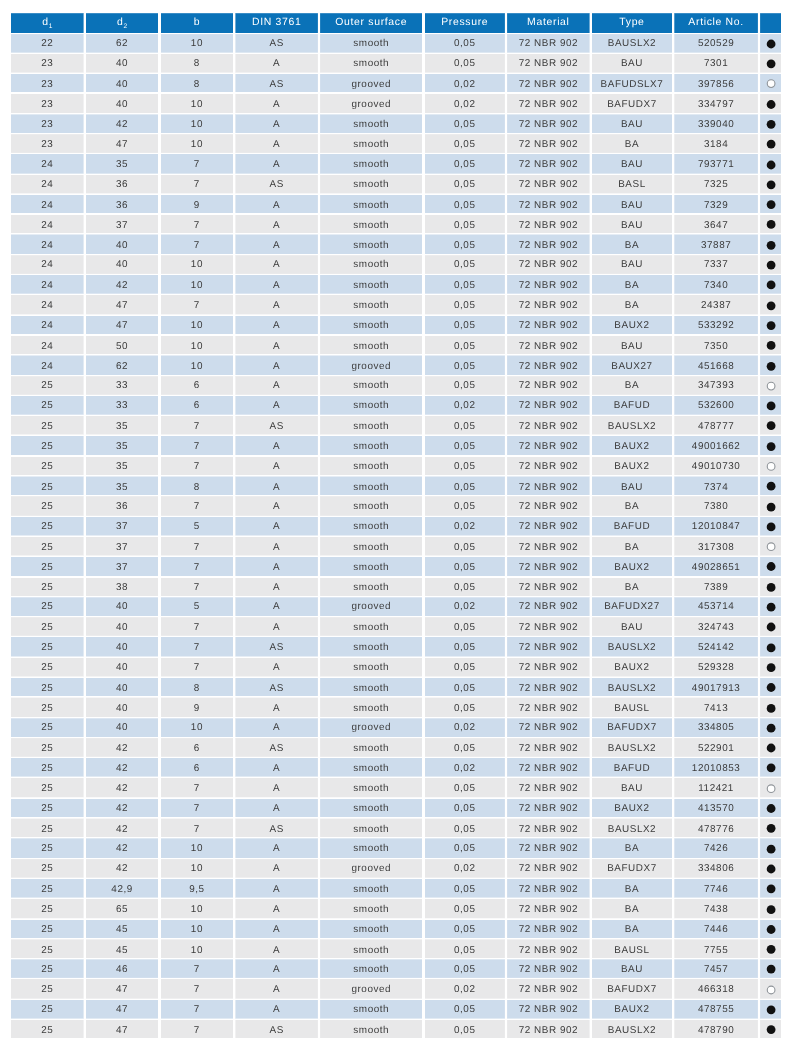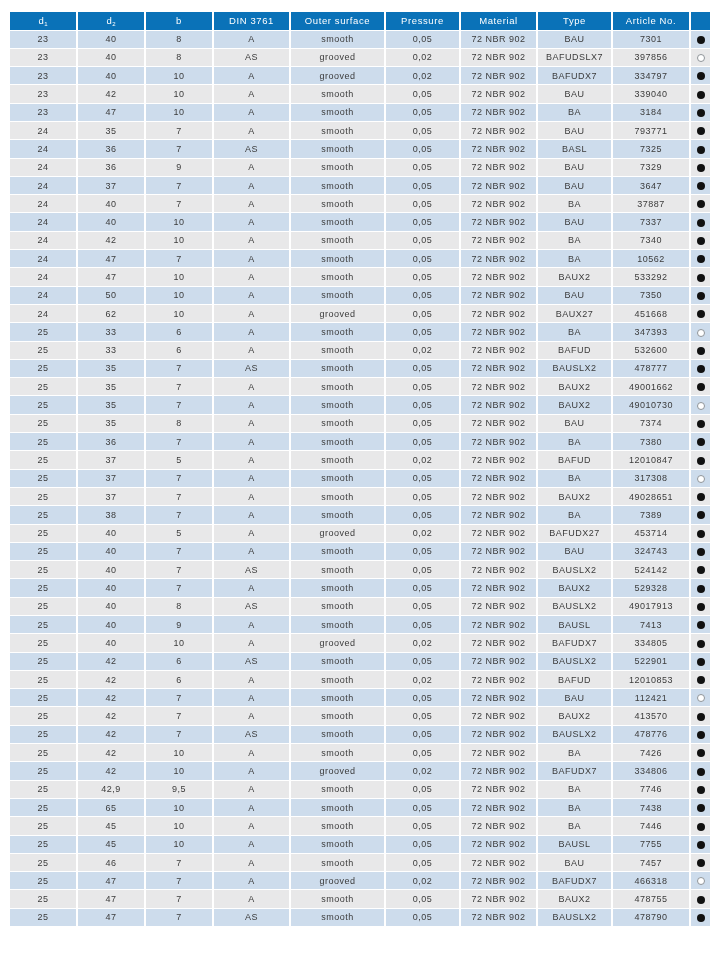--- a/index.html
+++ b/index.html
@@ -93,20 +93,32 @@
           <th><span>Outer surface</span></th>
           <th><span>Pressure</span></th>
           <th><span>Material</span></th>
           <th><span>Type</span></th>
           <th><span>Article No.</span></th>
           <th><span></span></th>
         </tr>
     </thead>
     <tbody>
         <tr>
+          <td>22</td>
+          <td>62</td>
+          <td>10</td>
+          <td>AS</td>
+          <td>smooth</td>
+          <td>0,05</td>
+          <td>72 NBR 902</td>
+          <td>BAUSLX2</td>
+          <td>520529</td>
+          <td><span class="dot filled"></span></td>
+        </tr>
+        <tr>
           <td>23</td>
           <td>40</td>
           <td>8</td>
           <td>A</td>
           <td>smooth</td>
           <td>0,05</td>
           <td>72 NBR 902</td>
           <td>BAU</td>
           <td>7301</td>
           <td><span class="dot filled"></span></td>
@@ -245,21 +257,21 @@
         </tr>
         <tr>
           <td>24</td>
           <td>47</td>
           <td>7</td>
           <td>A</td>
           <td>smooth</td>
           <td>0,05</td>
           <td>72 NBR 902</td>
           <td>BA</td>
-          <td>10562</td>
+          <td>24387</td>
           <td><span class="dot filled"></span></td>
         </tr>
         <tr>
           <td>24</td>
           <td>47</td>
           <td>10</td>
           <td>A</td>
           <td>smooth</td>
           <td>0,05</td>
           <td>72 NBR 902</td>

